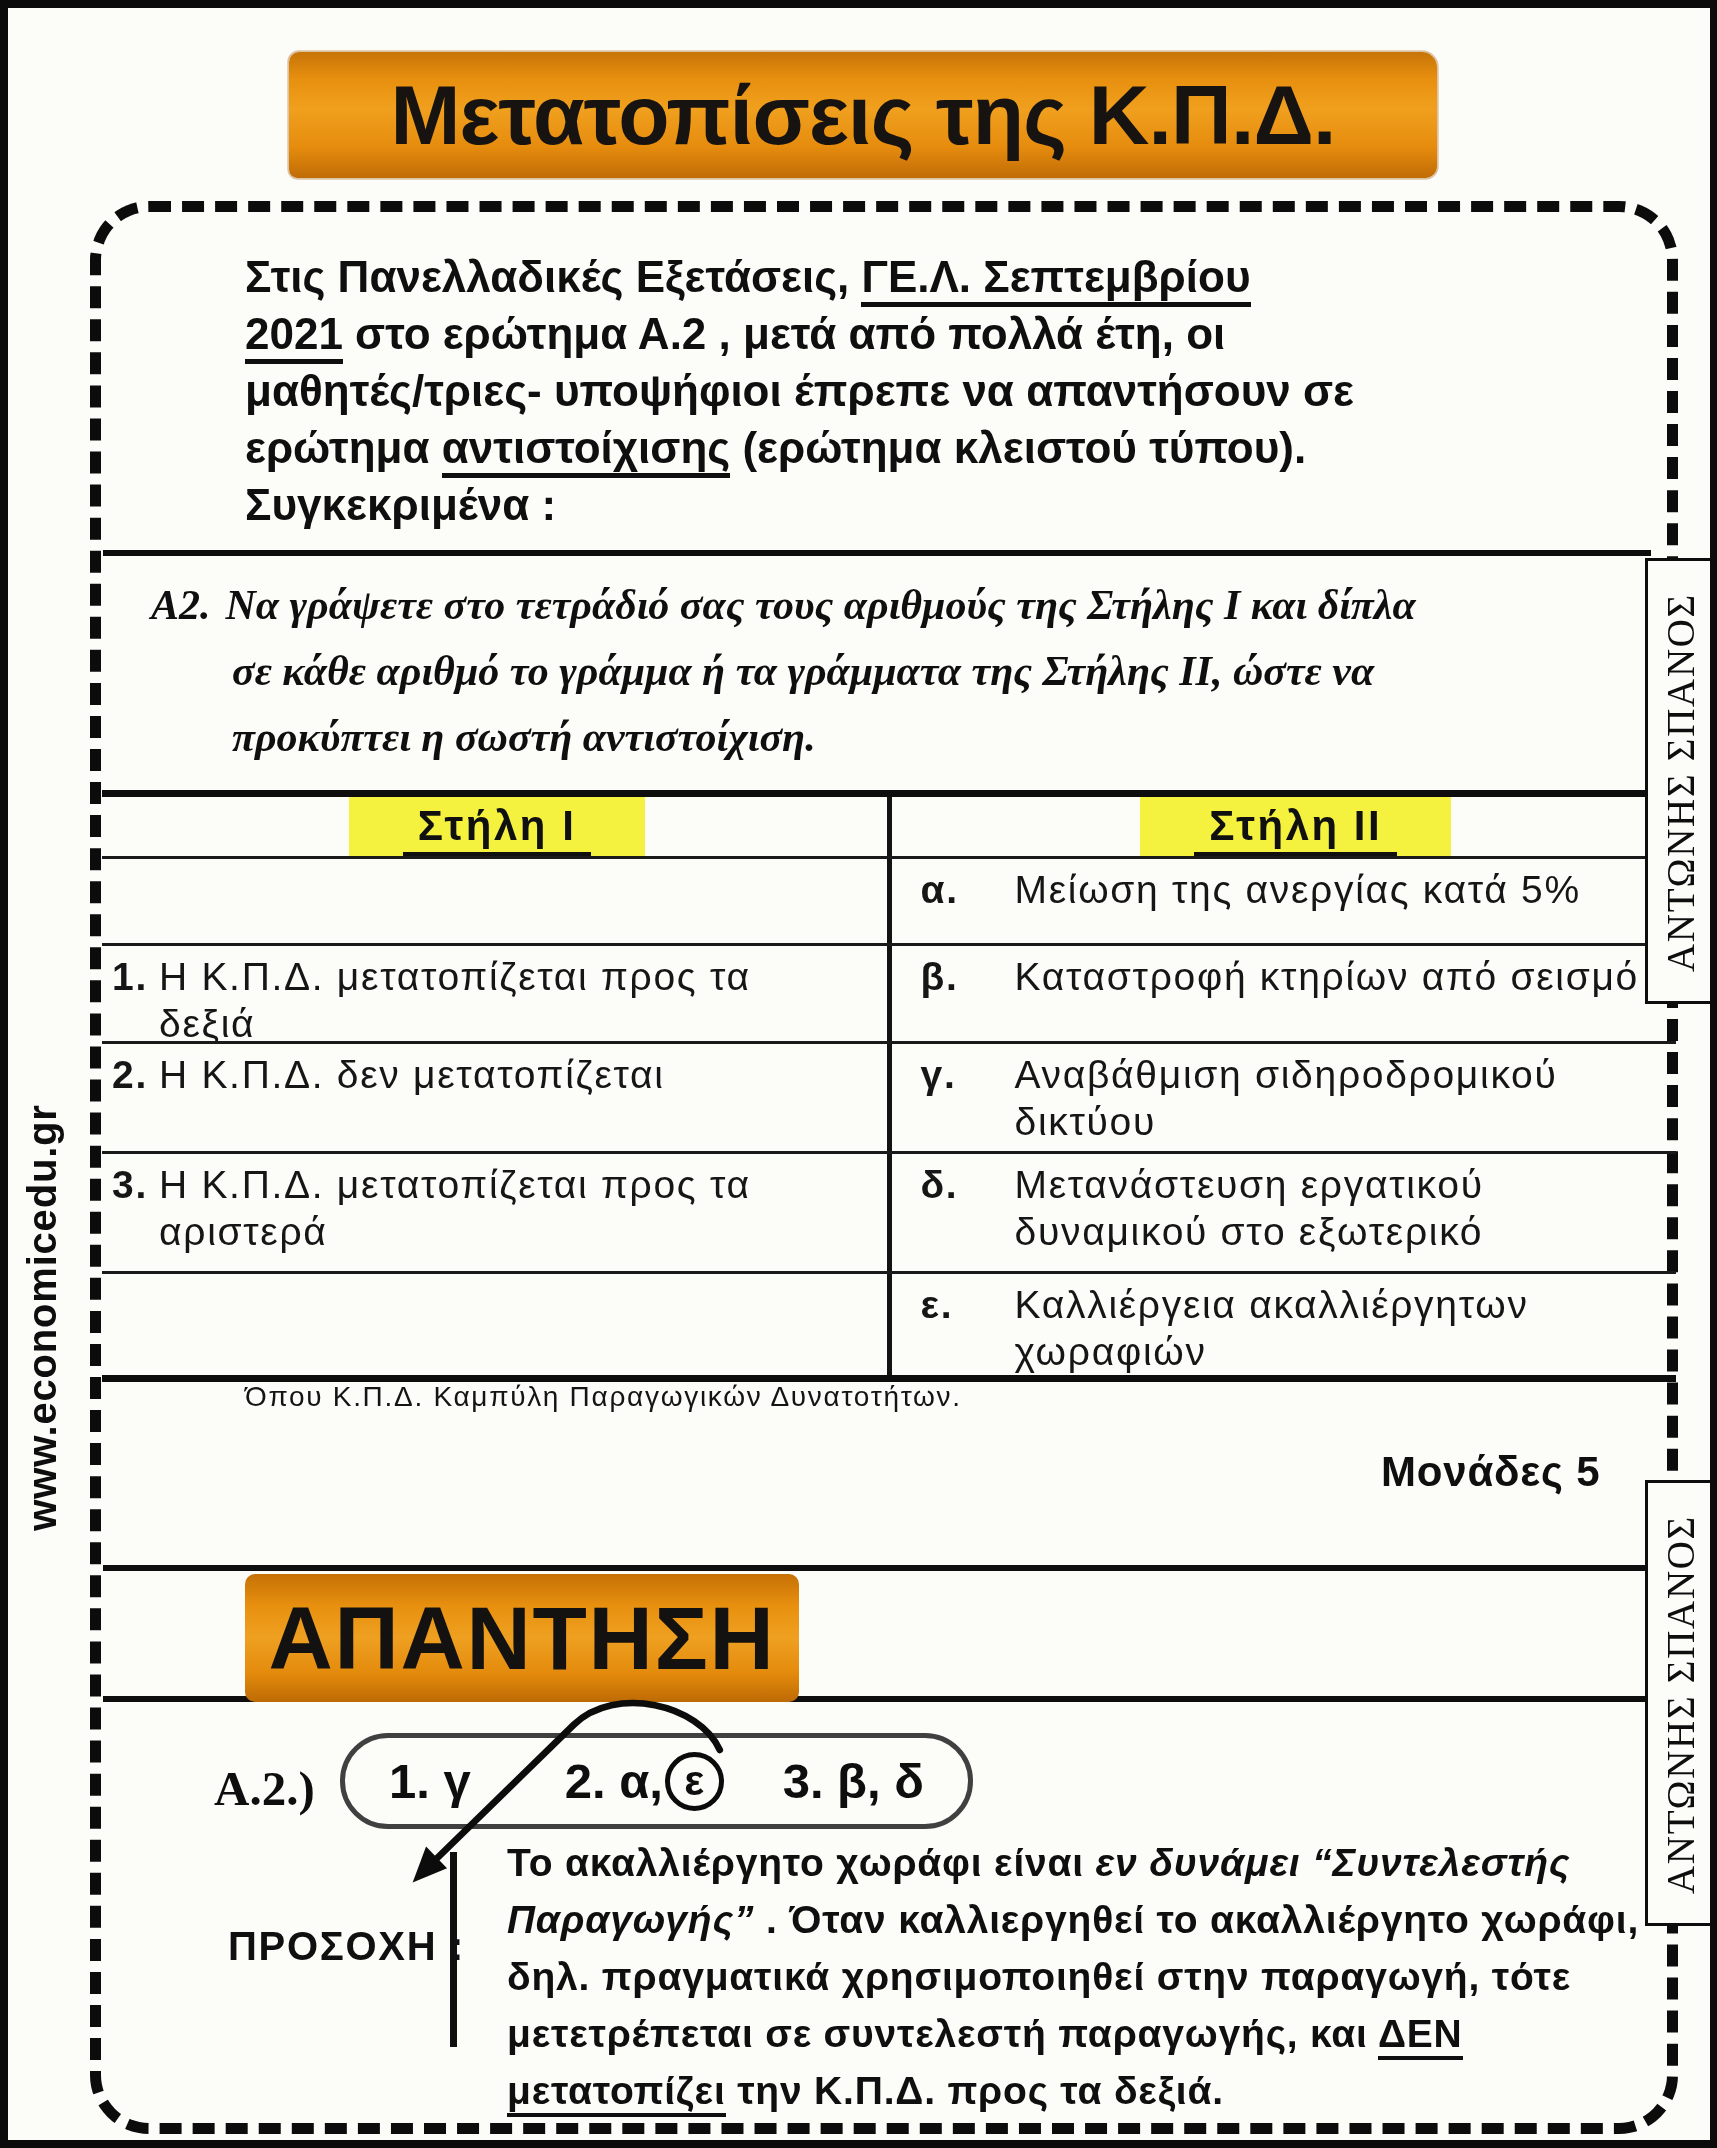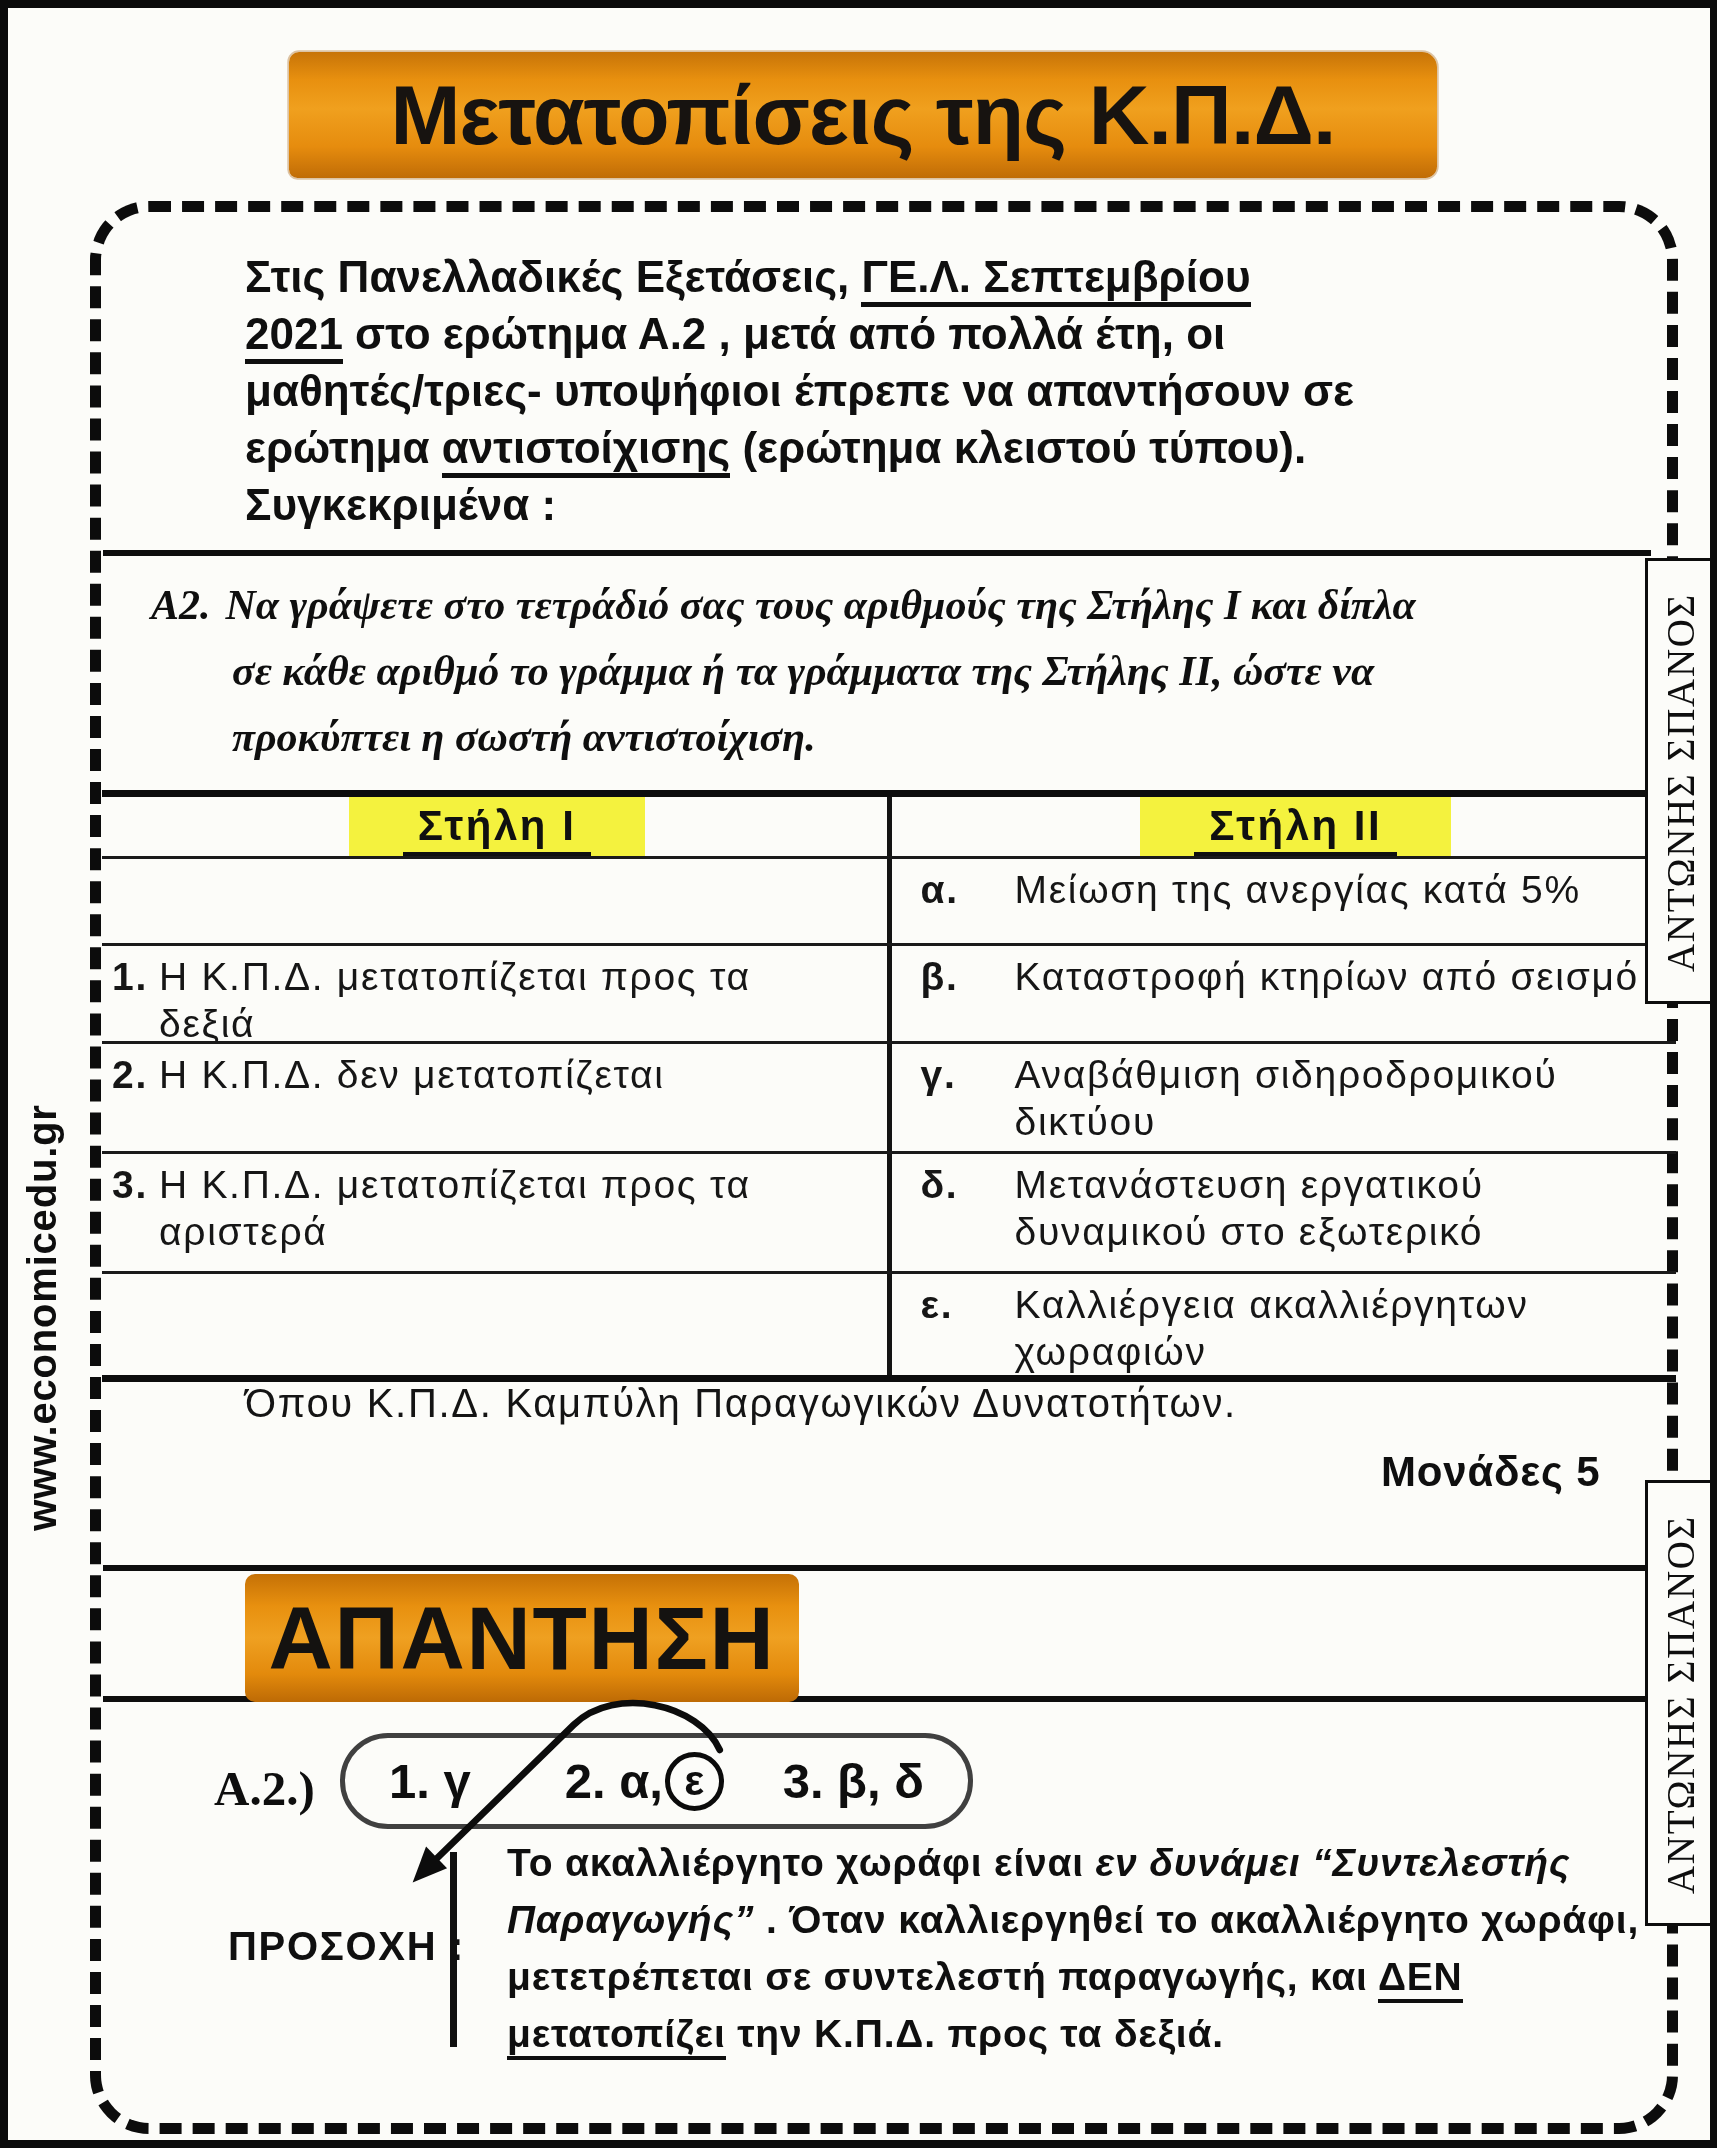--- a/index.html
+++ b/index.html
@@ -76,21 +76,21 @@
   .hcell{justify-content:center; padding-top:0;}
   .hl{
     background:#f4f23e; padding:10px 54px 15px; position:relative; top:-5px;
     display:inline-block; border-radius:5px;
   }
   .hl .hu{
     font-weight:bold; font-size:42px; letter-spacing:2.5px; color:#101010;
     border-bottom:7.6px solid #101010; padding:0 15px 3.4px;
   }
   
-  .footnote{position:absolute; left:237px; top:1373px; font-size:40px;
+  .footnote{position:absolute; left:237px; top:1373px; font-size:28px;
             letter-spacing:1.7px; color:#141414;}
   .marks{position:absolute; left:1373px; top:1440px; font-size:42px;
          font-weight:bold; letter-spacing:0.8px; color:#0f0f0f;}
   
   .answer-banner{
     position:absolute; left:237px; top:1566px; width:554px; height:128px;
     background:linear-gradient(180deg,#c57106 0%,#e8900f 25%,#efa021 50%,#e38a0c 78%,#bd6a05 100%);
     display:flex; align-items:center; justify-content:center;
     border-radius:10px; z-index:3;
   }
@@ -266,20 +266,21 @@
   <svg class="arrow-svg" width="1718" height="2148" viewBox="0 0 2047 2560">
     <path d="M 848 2076 C 824 2022 724 1998 674 2046 L 502 2214" fill="none" stroke="#0c0c0c" stroke-width="8" stroke-linecap="round"></path>
     <polygon points="482,2234 523,2217 498,2191" fill="#0c0c0c"></polygon>
   </svg>
 
   <span class="att-label">ΠΡΟΣΟΧΗ :</span>
   <div class="att-bar"></div>
   <div class="att-note">
     <div><span>Το ακαλλιέργητο χωράφι είναι </span><span class="it">εν δυνάμει “Συντελεστής</span></div>
     <div><span class="it">Παραγωγής”</span><span> . Όταν καλλιεργηθεί το ακαλλιέργητο χωράφι,</span></div>
+    <div>δηλ. πραγματικά χρησιμοποιηθεί στην παραγωγή, τότε</div>
     <div><span>μετετρέπεται σε συντελεστή παραγωγής, και  </span><span class="ul">ΔΕΝ</span></div>
     <div><span class="ul">μετατοπίζει</span><span> την Κ.Π.Δ. προς τα δεξιά.</span></div>
   </div>
 
   <div class="watermark">www.economicedu.gr</div>
 
   <div class="badge" id="badge1">
     <div class="vtext">ΑΝΤΩΝΗΣ ΣΠΑΝΟΣ</div>
   </div>
   <div class="badge" id="badge2">

